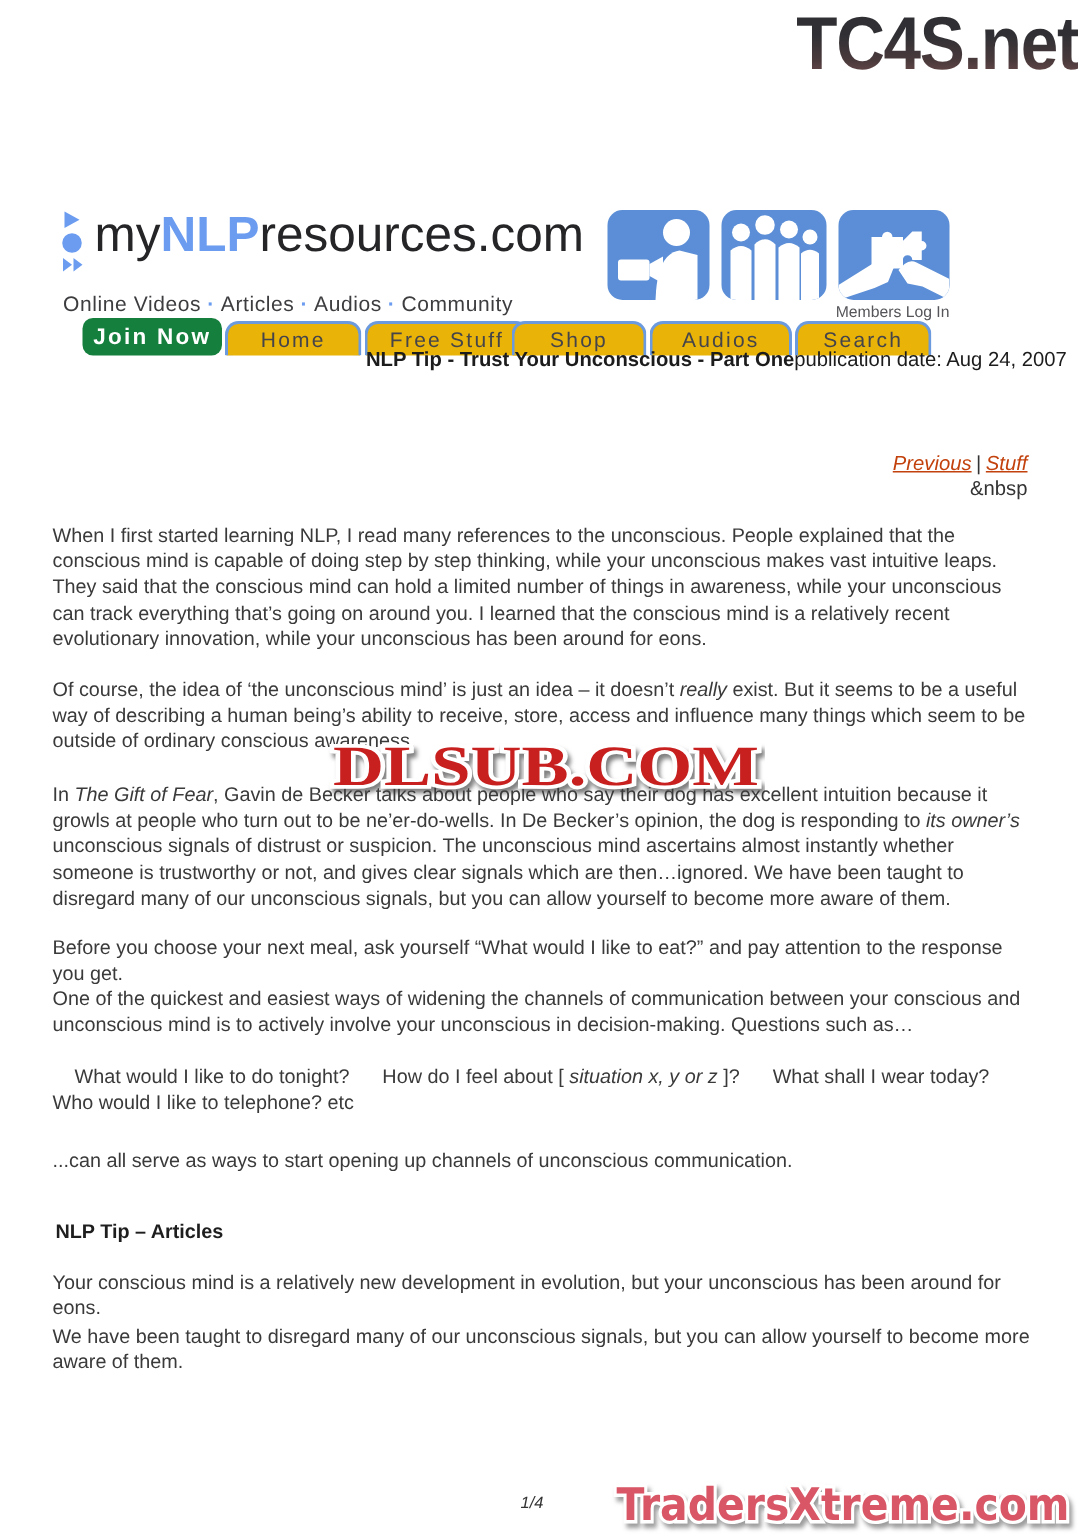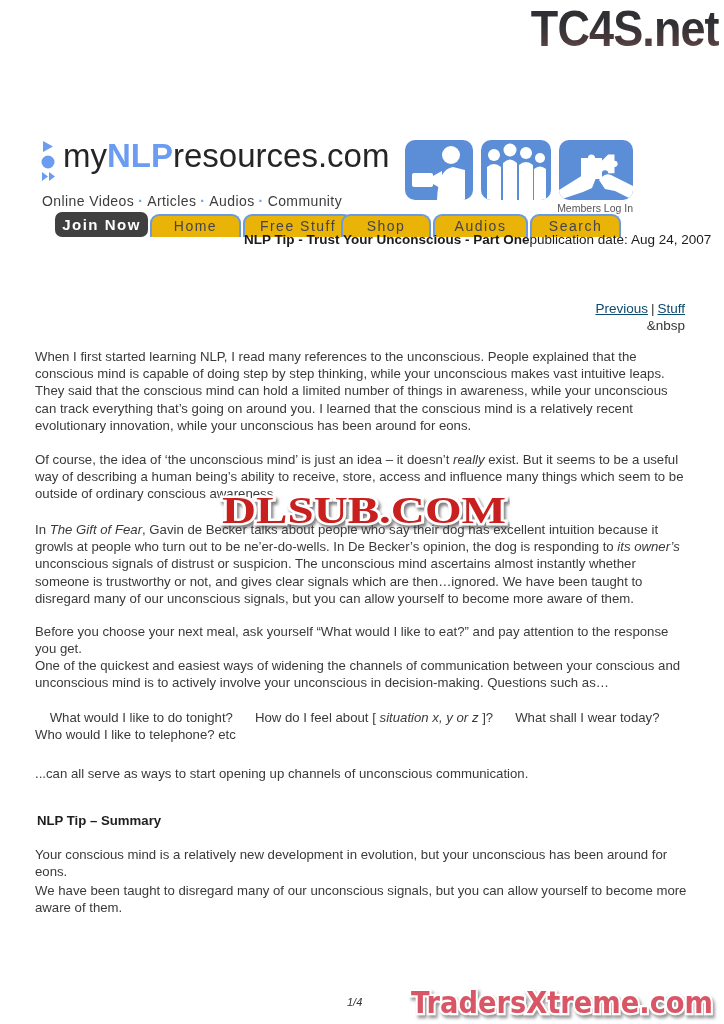--- a/index.html
+++ b/index.html
@@ -49,21 +49,21 @@
   .promo-2 { left: 481px; width: 70px; }
   .promo-3 { left: 559px; width: 74px; }
   .members-login {
     position: absolute; top: 202px; left: 505px; width: 128px;
     text-align: right; font-size: 10.5px; color: #55555a;
   }
 
   
   .join-btn {
     position: absolute; left: 55px; top: 212px; width: 93px; height: 25px;
-    background: #404040; border-radius: 7px;
+    background: #15803d; border-radius: 7px;
     color: #ffffff; font-weight: bold; font-size: 15px; letter-spacing: 1.5px;
     text-align: center; line-height: 25px; cursor: pointer;
   }
   .tab {
     position: absolute; top: 214px; height: 23px;
     background: #eab308; border: 2px solid #6b9ade; border-bottom: none;
     border-radius: 9px 9px 0 0;
     font-size: 14px; letter-spacing: 1.5px; color: #44444a;
     text-align: center; line-height: 20px; cursor: pointer;
   }
@@ -78,21 +78,21 @@
     position: absolute; left: 200px; top: 232px; white-space: nowrap;
     font-size: 13.5px; color: #1c1c1c;
   }
   .title-line .title-bold { font-weight: bold; margin-left: 44px; }
   .title-line .pub-date { margin-left: 0; font-weight: normal; }
 
   .pager {
     position: absolute; right: 39px; top: 301px; text-align: right;
     font-size: 13.5px; color: #333;
   }
-  .pager a { color: #0c4a6e; text-decoration: underline; cursor: pointer; }
+  .pager a { color: #c2410c; text-decoration: underline; cursor: pointer; font-style: italic; }
   .pager .bar { color: #333; padding: 0 3px; }
   .nbsp-literal {
     position: absolute; right: 39px; top: 318px;
     font-size: 13.5px; color: #333;
   }
 
   .para {
     position: absolute; left: 35px; width: 652px;
     font-size: 13.2px; line-height: 17.2px; color: #3a3a3a;
   }
@@ -193,21 +193,21 @@
   <div class="nbsp-literal">&amp;nbsp</div>
 
   <div class="para p-0"><span>When I first started learning NLP, I read many references to the unconscious. People explained that the conscious mind is capable of doing step by step thinking, while your unconscious makes vast intuitive leaps. They said that the conscious mind can hold a limited number of things in awareness, while your unconscious can track everything that’s going on around you. I learned that the conscious mind is a relatively recent evolutionary innovation, while your unconscious has been around for eons.</span></div>
   <div class="para p-1"><span>Of course, the idea of ‘the unconscious mind’ is just an idea – it doesn’t </span><i>really</i><span> exist. But it seems to be a useful way of describing a human being’s ability to receive, store, access and influence many things which seem to be outside of ordinary conscious awareness.</span></div>
   <div class="para p-2"><span>In </span><i>The Gift of Fear</i><span>, Gavin de Becker talks about people who say their dog has excellent intuition because it growls at people who turn out to be ne’er-do-wells. In De Becker’s opinion, the dog is responding to </span><i>its owner’s</i><span> unconscious signals of distrust or suspicion. The unconscious mind ascertains almost instantly whether someone is trustworthy or not, and gives clear signals which are then…ignored. We have been taught to disregard many of our unconscious signals, but you can allow yourself to become more aware of them.</span></div>
   <div class="para p-3"><span>Before you choose your next meal, ask yourself “What would I like to eat?” and pay attention to the response you get.</span></div>
   <div class="para p-4"><span>One of the quickest and easiest ways of widening the channels of communication between your conscious and unconscious mind is to actively involve your unconscious in decision-making. Questions such as…</span></div>
   <div class="para p-6"><span>...can all serve as ways to start opening up channels of unconscious communication.</span></div>
   <div class="para p-5"><span>    What would I like to do tonight?      How do I feel about [ </span><i>situation x, y or z</i><span> ]?      What shall I wear today?      Who would I like to telephone? etc</span></div>
 
-  <div class="summary-heading">NLP Tip – Summary</div>
+  <div class="summary-heading">NLP Tip – Articles</div>
   <div class="para s-0"><span>Your conscious mind is a relatively new development in evolution, but your unconscious has been around for eons.</span></div>
   <div class="para s-1"><span>We have been taught to disregard many of our unconscious signals, but you can allow yourself to become more aware of them.</span></div>
 
   <div class="wm-mid">
     <svg width="292" height="48" viewBox="0 0 292 48">
       <text x="146" y="37" text-anchor="middle" textLength="284" lengthAdjust="spacingAndGlyphs" font-family="Liberation Serif, serif" font-weight="bold" font-size="38" fill="#c81f1f" stroke="#ffffff" stroke-width="5" paint-order="stroke" style="filter: drop-shadow(2px 3px 1.5px rgba(60,60,60,0.65));">DLSUB.COM</text>
     </svg>
   </div>
 
   <div class="page-indicator">1/4</div>

